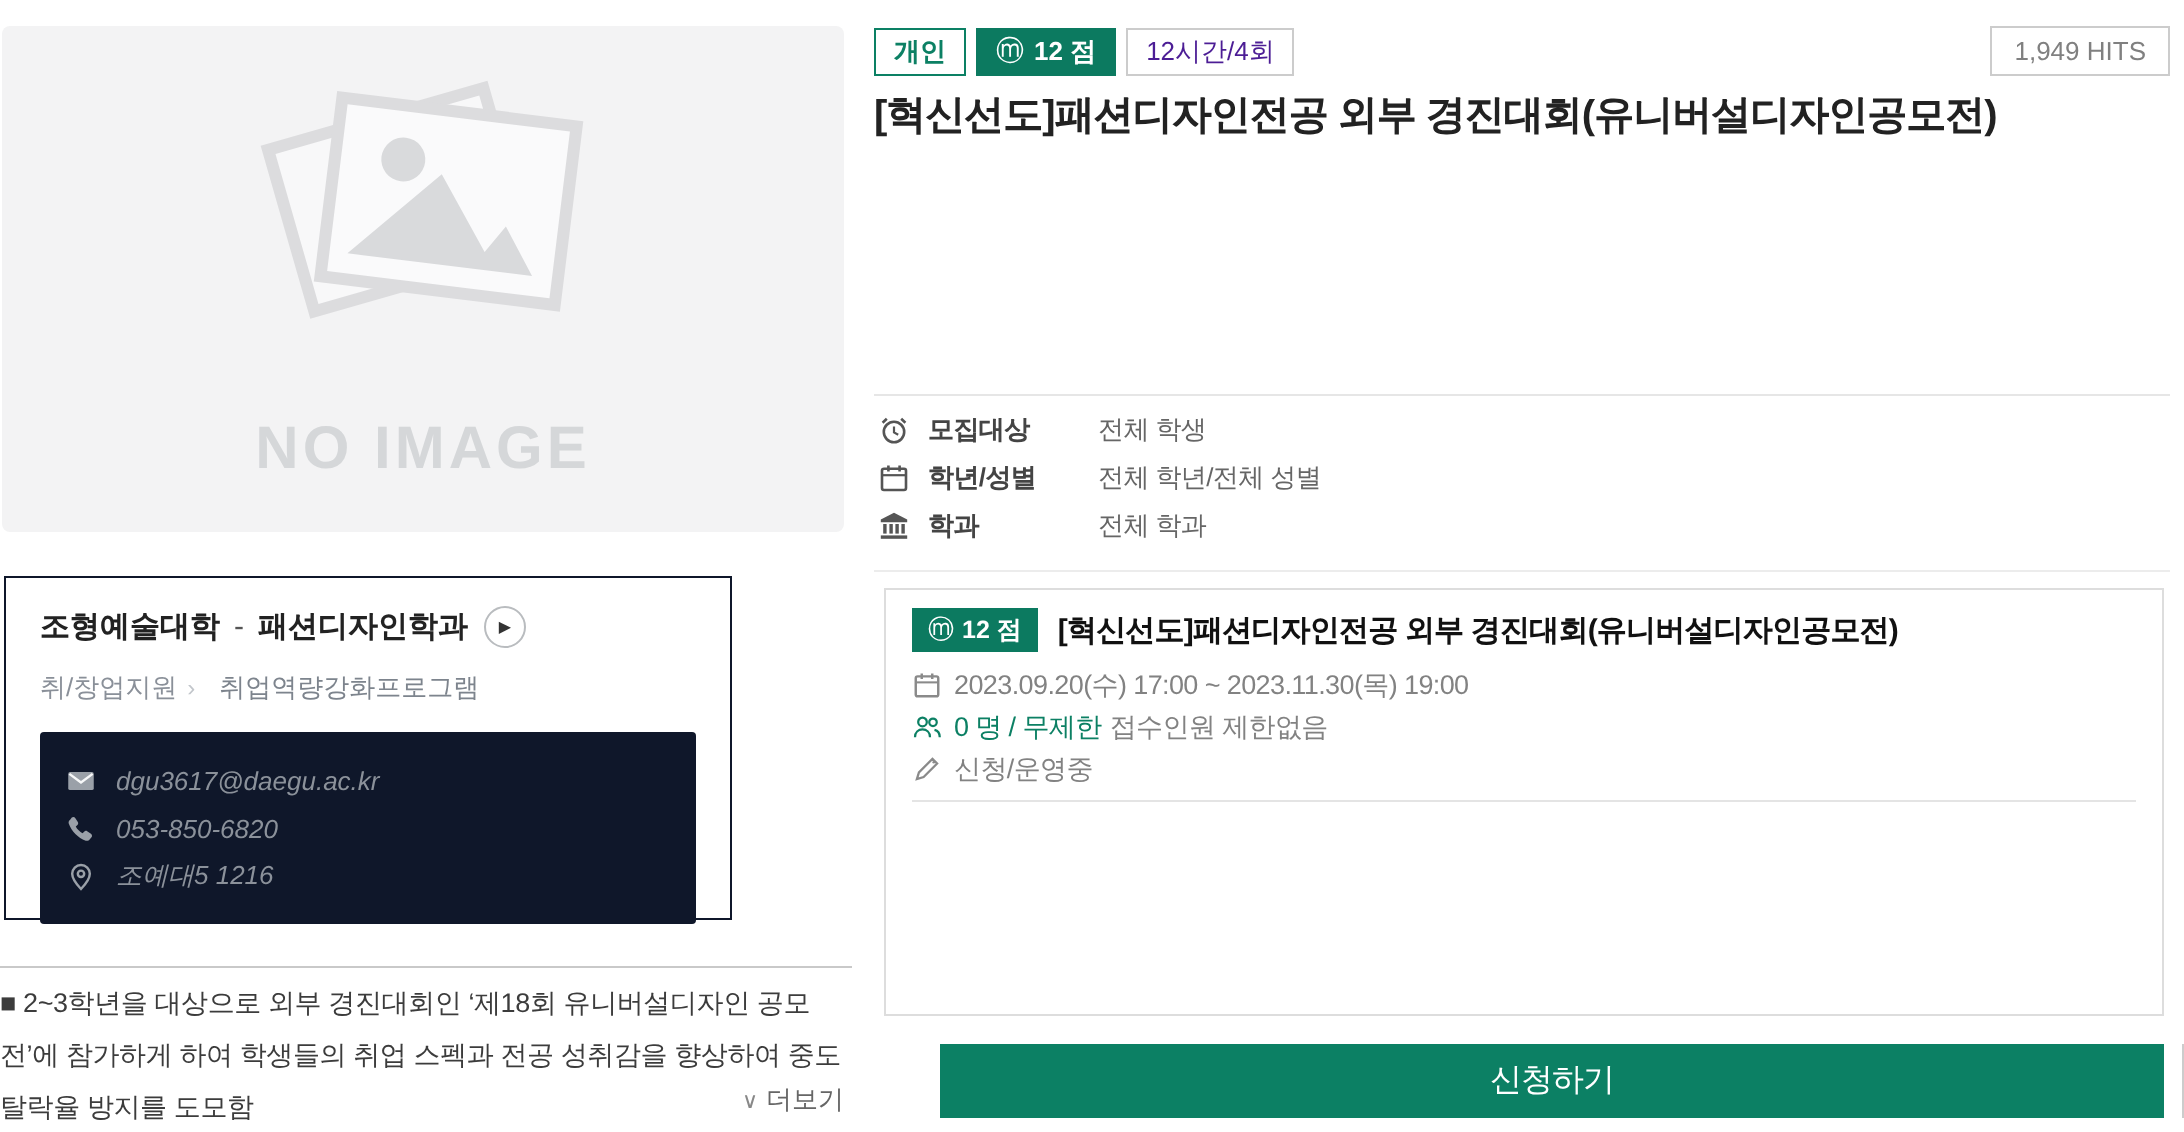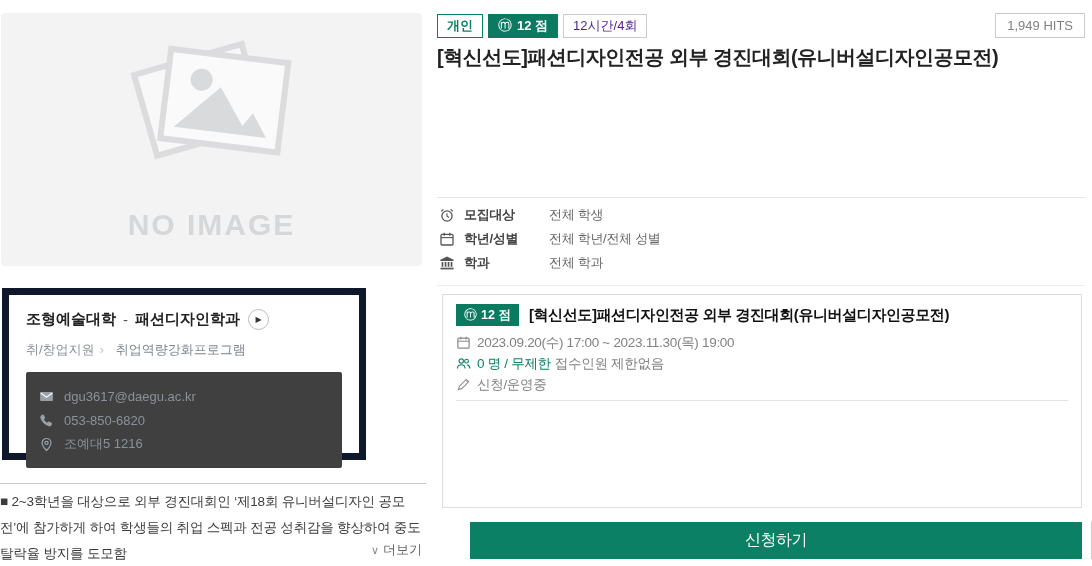--- a/index.html
+++ b/index.html
@@ -4,30 +4,30 @@
 <style>
   html,body{margin:0;padding:0;background:#fff;}
   body{font-family:"Liberation Sans","DejaVu Sans",sans-serif;-webkit-font-smoothing:antialiased;}
   .page{position:relative;width:1092px;height:566px;background:#fff;overflow:hidden;}
 
   
   .noimage{position:absolute;left:1px;top:13px;width:421px;height:253px;background:#f3f3f4;border-radius:4px;
            display:flex;flex-direction:column;align-items:center;justify-content:center;}
   .noimage-label{color:#d5d7d9;font-size:30px;font-weight:bold;letter-spacing:2px;margin-top:40px;}
 
-  .dept-card{position:absolute;left:2px;top:288px;width:364px;height:172px;border:7px solid #0f172a;background:#fff;box-sizing:border-box;padding:14px 17px;}
+  .dept-card{position:absolute;left:2px;top:288px;width:364px;height:172px;border:1px solid #0f172a;background:#fff;box-sizing:border-box;padding:14px 17px;}
   .dept-title{display:flex;align-items:center;font-size:15px;color:#222;}
   .dept-title .college{font-weight:bold;}
   .dept-title .dash{margin:0 7px;color:#555;}
   .dept-title .dept{font-weight:bold;}
   .play-circle{width:19px;height:19px;border:1px solid #b9bcbf;border-radius:50%;display:inline-flex;align-items:center;justify-content:center;margin-left:8px;color:#333;font-size:8px;line-height:1;}
   .breadcrumb{margin-top:11px;font-size:13px;color:#8a9099;display:flex;align-items:center;}
   .breadcrumb .arrow{color:#c2c6cb;margin:0 12px 0 5px;font-size:12px;}
   .breadcrumb .prog{color:#7d848d;}
-  .contact-box{margin-top:13px;background:#404040;border-radius:2px;padding:12px 13px;}
+  .contact-box{margin-top:13px;background:#0f172a;border-radius:2px;padding:12px 13px;font-style:italic;}
   .contact-row{display:flex;align-items:center;color:#8b919a;font-size:13px;height:24px;}
   .contact-row .cicon{width:15px;height:15px;margin-right:10px;color:#9aa0a8;flex:0 0 auto;display:inline-flex;}
 
   .left-divider{position:absolute;left:0;top:483px;width:426px;border-top:1px solid #c9c9c9;}
   .desc{position:absolute;left:0;top:489px;width:424px;font-size:13.5px;color:#3c3c3c;line-height:26px;letter-spacing:-0.2px;}
   .more{position:absolute;left:0;top:541px;width:422px;text-align:right;font-size:13px;color:#666;cursor:pointer;}
   .more .chev{color:#888;font-size:11px;margin-right:4px;}
 
   
   .badges-row{position:absolute;left:437px;top:13px;width:648px;display:flex;align-items:center;gap:5px;}

